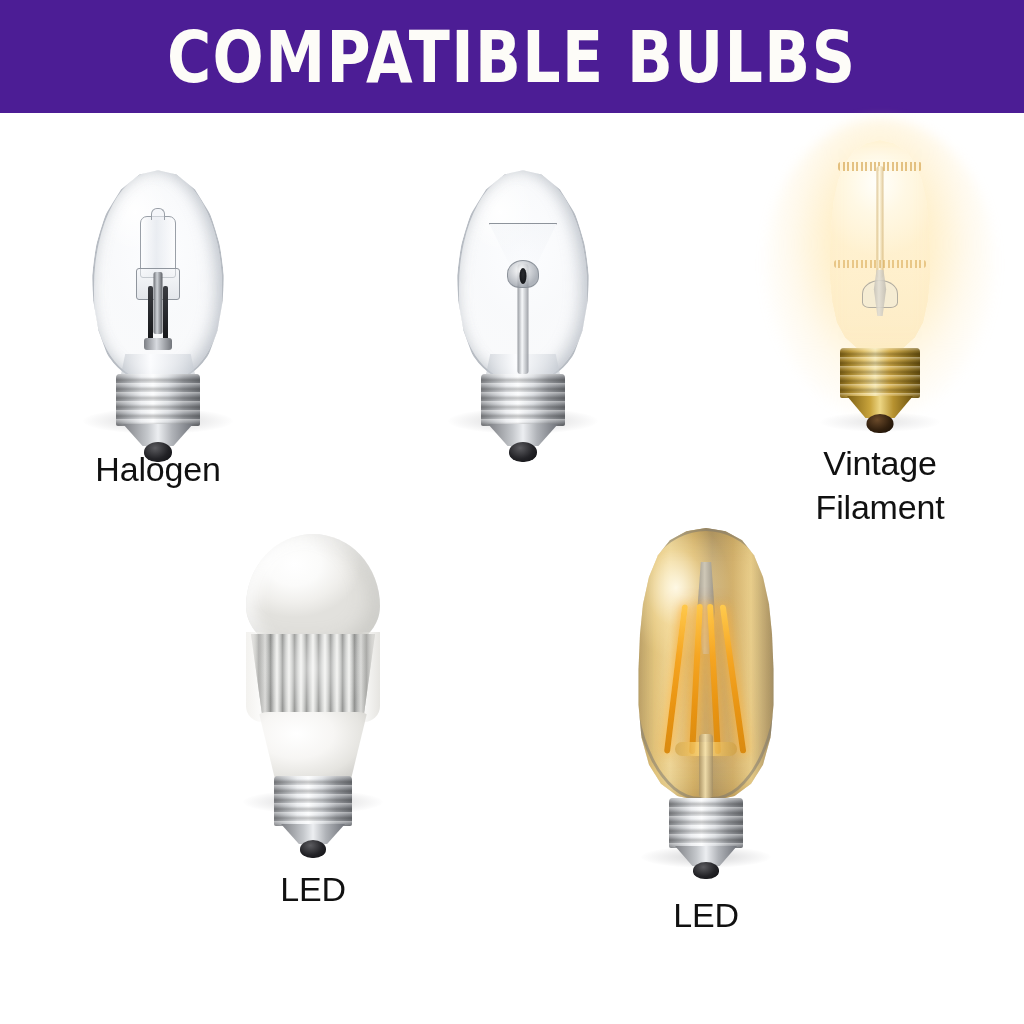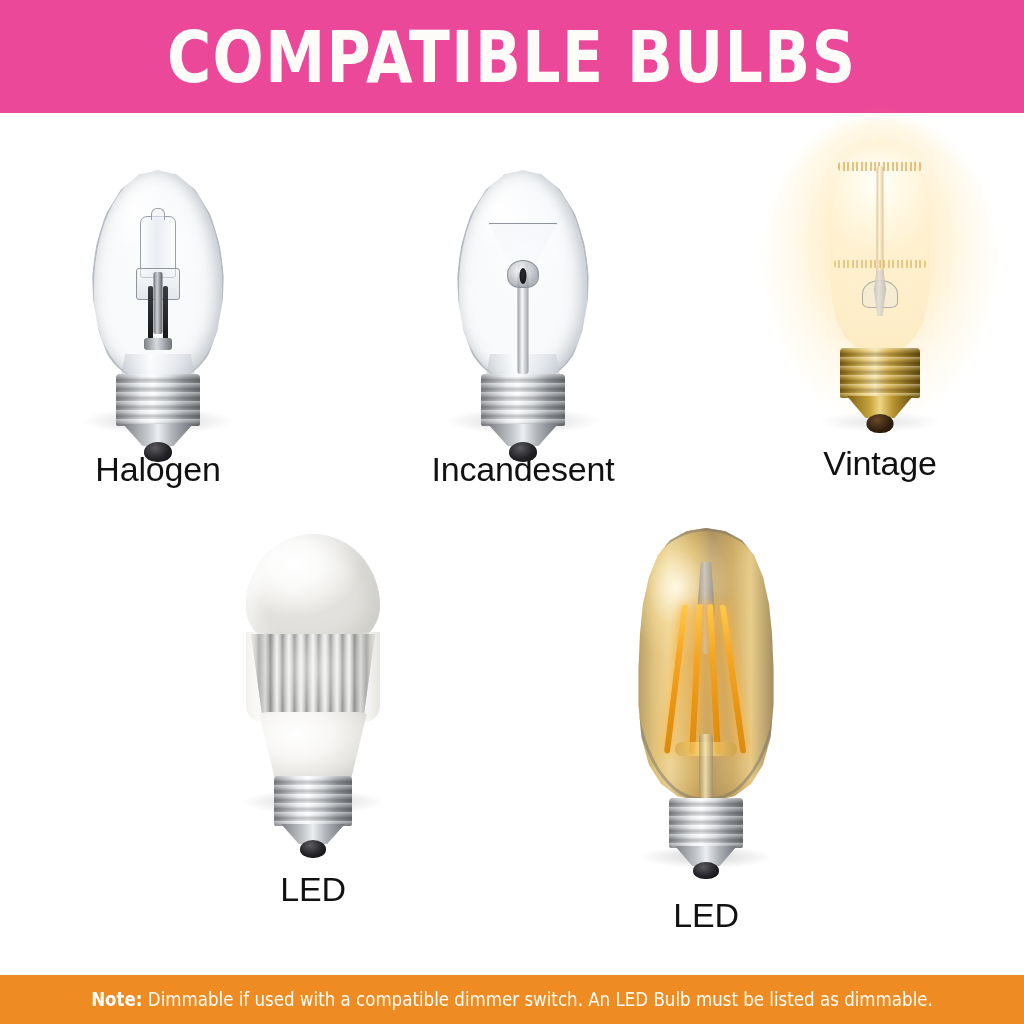--- a/index.html
+++ b/index.html
@@ -7,21 +7,21 @@
     width:1024px;height:1024px;
     background:#ffffff;
     font-family:"Liberation Sans","DejaVu Sans",sans-serif;
     overflow:hidden;position:relative;
   }
   .page{position:relative;width:1024px;height:1024px;background:#fff;}
 
   
   .header-band{
     position:absolute;left:0;top:0;width:1024px;height:113px;
-    background:#ec4899;display:flex;align-items:center;justify-content:center;
+    background:#4c1d95;display:flex;align-items:center;justify-content:center;
   }
   .header-title{
     color:#fdfcf8;
     font-family:"Liberation Sans Narrow","DejaVu Sans Condensed","Liberation Sans",sans-serif;
     font-weight:700;font-size:72px;line-height:1;
     letter-spacing:1.5px;
     transform:scaleX(0.93);
     white-space:nowrap;
   }
 
@@ -382,43 +382,41 @@
       <div class="inc-cone"></div>
       <div class="inc-stem"></div>
       <div class="inc-bead"></div>
       <div class="inc-fil"></div>
       <div class="screw base" style="width:84px;height:52px;top:206px;">
         <div class="threads"></div>
       </div>
       <div class="screw-taper" style="width:70px;height:22px;top:256px;"></div>
       <div class="tip" style="width:28px;height:20px;top:274px;"></div>
     </div>
-    <div class="label" style="margin-top:18px;">
-      <div>Incandesent</div>
-    </div>
   </div>
 
   <div class="cell" style="left:760px; top:140px; width:240px;">
     <div class="bulb-wrap" style="width:170px;height:290px;">
       <div class="vf-halo"></div>
       <div class="shadow" style="width:120px;height:20px;bottom:-2px;opacity:.6;"></div>
       <div class="vf-glass glass"></div>
       <div class="vf-coil"></div>
       <div class="vf-stem"></div>
       <div class="vf-coil2"></div>
       <div class="vf-mount2"></div>
       <div class="vf-mount"></div>
       <div class="screw base gold" style="width:80px;height:50px;top:208px;">
         <div class="threads"></div>
       </div>
       <div class="screw-taper gold" style="width:66px;height:22px;top:256px;"></div>
       <div class="tip brown" style="width:27px;height:19px;top:274px;"></div>
     </div>
     <div class="label" style="margin-top:12px;">
       <div>Vintage</div>
+      <div>Filament</div>
     </div>
   </div>
 
   <div class="cell" style="left:193px; top:534px; width:240px;">
     <div class="bulb-wrap" style="width:170px;height:278px;">
       <div class="shadow" style="width:140px;height:24px;bottom:-2px;"></div>
       <div class="led-dome"></div>
       <div class="led-fins"></div>
       <div class="led-fins-shell"></div>
       <div class="led-body"></div>
@@ -451,20 +449,14 @@
         <div class="threads"></div>
       </div>
       <div class="screw-taper" style="width:62px;height:20px;top:318px;"></div>
       <div class="tip" style="width:26px;height:17px;top:334px;"></div>
     </div>
     <div class="label" style="margin-top:26px;">
       <div>LED</div>
     </div>
   </div>
 
-  <div class="footer-band">
-    <div class="footer-text">
-      <b>Note:</b>
-      <span>Dimmable if used with a compatible dimmer switch.  An LED Bulb must be listed as dimmable.</span>
-    </div>
-  </div>
 
 </div>
 
 </body></html>

